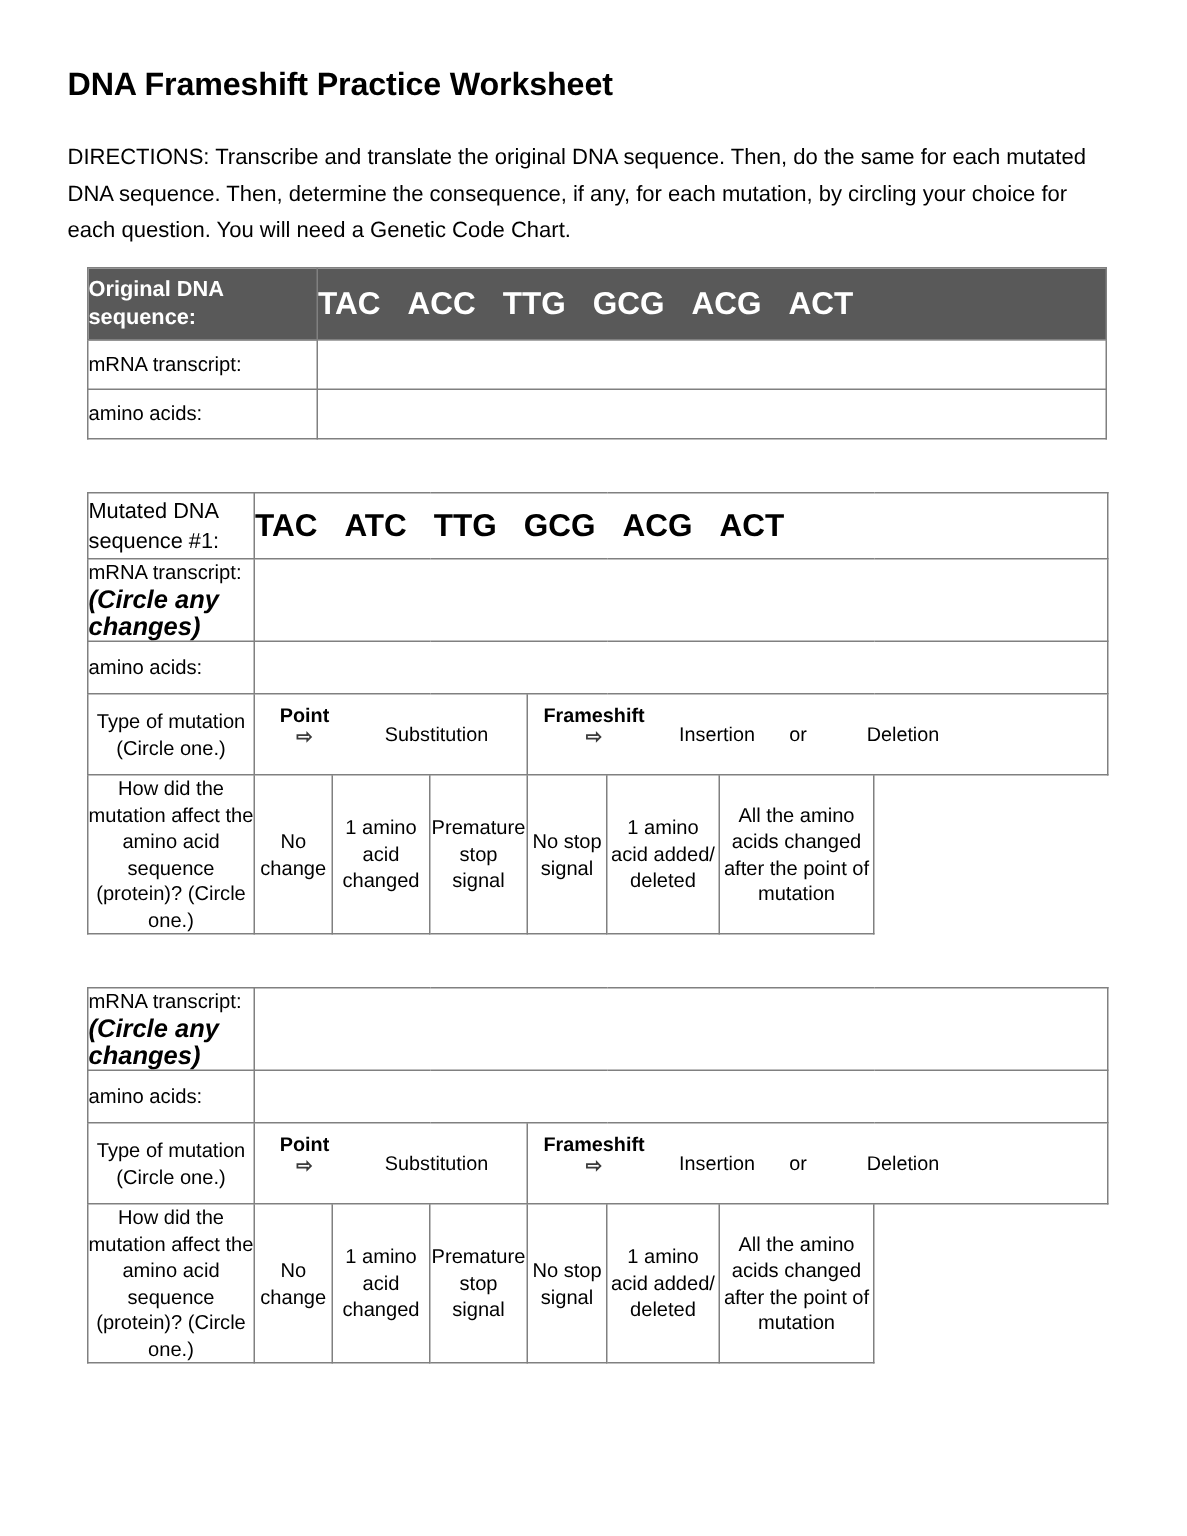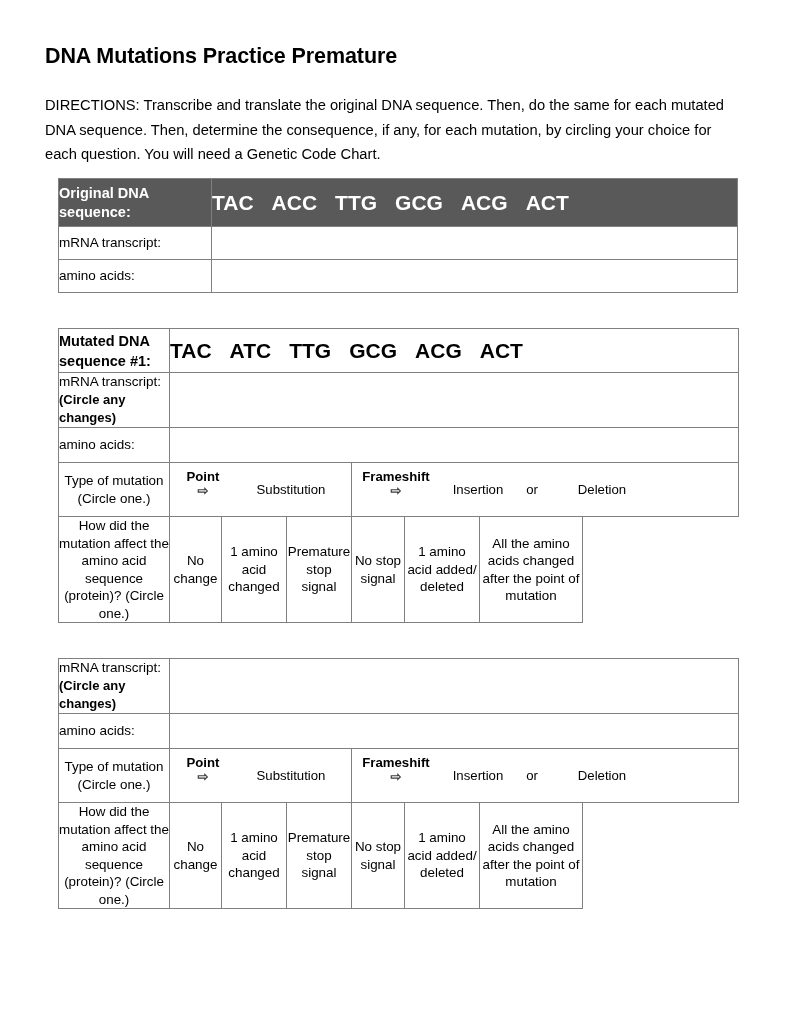--- a/index.html
+++ b/index.html
@@ -56,22 +56,22 @@
   }
 
   
   .lbl {
     text-align: left;
     padding: 2px 6px 2px 4px;
     font-size: 13.5px;
     line-height: 18px;
     margin-top: 28px;
   }
-  .lbl-bold { font-weight: bold; font-size: 14.5px; line-height: 20px; }
-  .lbl-sub  { font-weight: bold; font-size: 13px; display: block; }
+  .lbl-bold { font-weight: normal; font-size: 14.5px; line-height: 20px; }
+  .lbl-sub  { font-weight: bold; font-style: italic; font-size: 17px; display: block; }
 
   
   .hdr-dark { background: #595959; }
   .hdr-dark .lbl { color: #ffffff; font-weight: bold; font-size: 14.5px; line-height: 19px; }
   .hdr-dark .seq { color: #ffffff; }
 
   
   .seq {
     font-size: 21px;
     font-weight: bold;
@@ -137,21 +137,21 @@
     line-height: 17.5px;
     padding: 3px 4px;
     vertical-align: middle;
   }
 </style>
 </head>
 <body style="background: rgb(255, 255, 255); color: rgb(0, 0, 0);">
 
 <div class="page">
 
-  <div class="doc-title">DNA Mutations Practice Premature</div>
+  <div class="doc-title">DNA Frameshift Practice Worksheet</div>
 
   <div class="directions">
     <b>DIRECTIONS:</b><span> Transcribe and translate the original DNA sequence. Then, do the same for each mutated DNA sequence. Then, determine the consequence, if any, for each mutation, by circling your choice for each question. </span><b>You will need a Genetic Code Chart.</b>
   </div>
 
   <table class="wtable" style="left:58px; top:178px; width:679px;">
     <colgroup>
       <col style="width:153px">
       <col style="width:526px">
     </colgroup>

